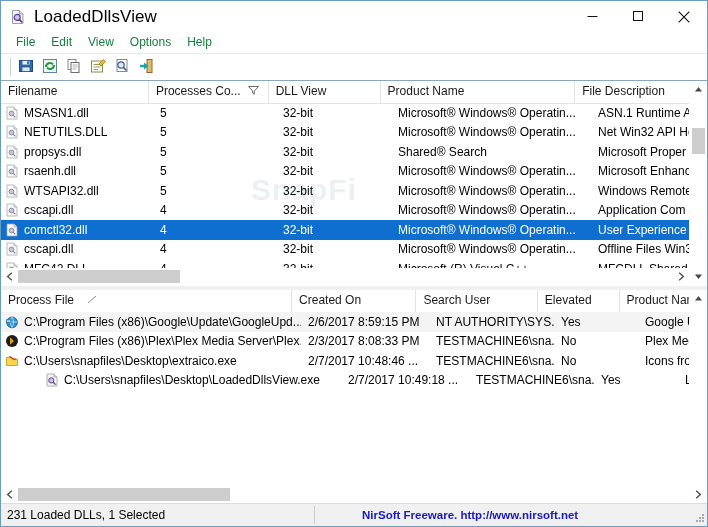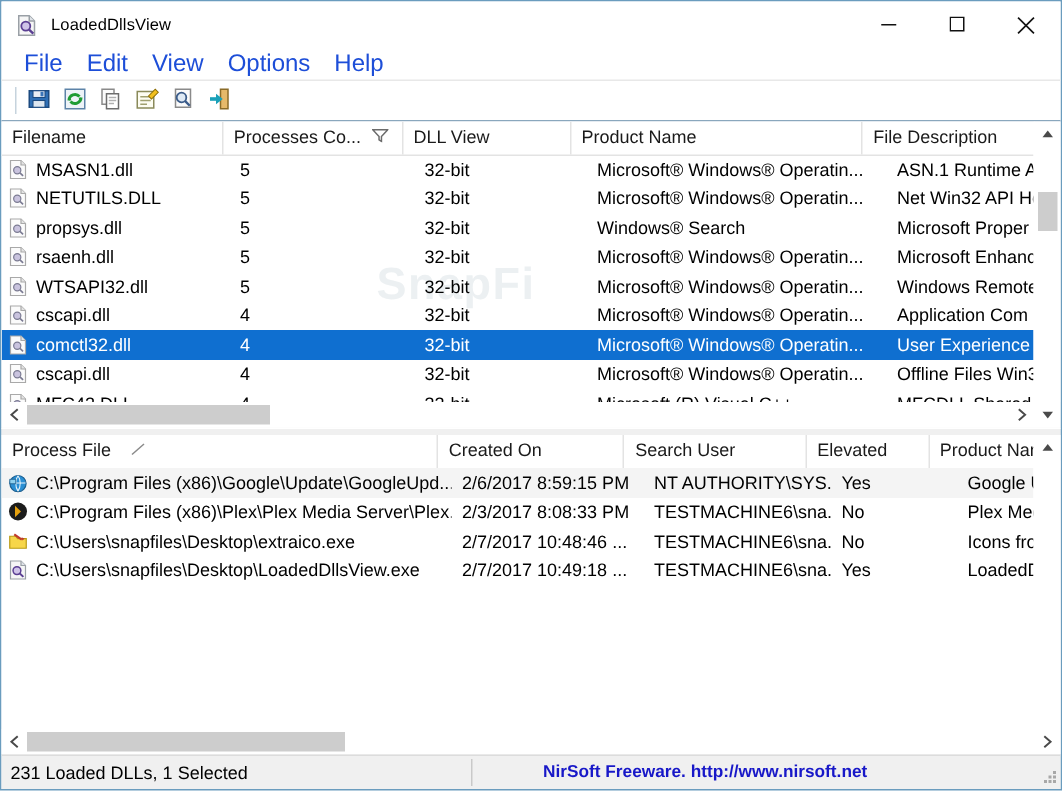--- a/index.html
+++ b/index.html
@@ -12,30 +12,30 @@
     width:708px;height:527px;box-sizing:border-box;
     border:1px solid #6a9cbe;background:#fff;
     display:flex;flex-direction:column;position:relative;
   }
   
   .titlebar{
     height:31px;flex:0 0 31px;background:#fff;display:flex;align-items:center;
     position:relative;
   }
   .app-icon{width:16px;height:16px;margin-left:9px;margin-right:8px;position:relative;flex:0 0 16px;}
-  .title-text{font-size:11px;color:#000;letter-spacing:.1px;}
+  .title-text{font-size:17px;color:#000;letter-spacing:.1px;}
   .caption-buttons{position:absolute;right:0;top:0;height:31px;display:flex;}
   .cap-btn{width:46px;height:31px;display:flex;align-items:center;justify-content:center;background:transparent;}
   .cap-btn svg{display:block;}
   
   .menubar{
     height:21px;flex:0 0 21px;display:flex;align-items:center;
     background:#fff;padding-left:7px;border-bottom:1px solid #e8e8e8;
   }
-  .menu-item{font-size:16px;padding:2px 8px;color:#1d4ed8;line-height:15px;}
+  .menu-item{font-size:12px;padding:2px 8px;color:#15803d;line-height:15px;}
   
   .toolbar{
     height:26px;flex:0 0 26px;background:#fff;display:flex;align-items:center;
     padding-left:6px;border-bottom:1px solid #8aa7bd;
   }
   .tb-sep{width:1px;height:18px;background:#c6d3dd;margin:0 3px;}
   .tb-btn{width:24px;height:22px;display:flex;align-items:center;justify-content:center;}
   
   .pane-top{
     flex:0 0 204px;position:relative;overflow:hidden;border-bottom:0;
@@ -259,21 +259,21 @@
               <span class="ico"><svg width="14" height="14" viewBox="0 0 14 14">
                   <path d="M2 1h7l3 3v9H2z" fill="#fbfbfb" stroke="#a9a9a9" stroke-width=".8"></path>
                   <path d="M9 1v3h3" fill="#e4e4e4" stroke="#a9a9a9" stroke-width=".8"></path>
                   <circle cx="6.5" cy="7.5" r="2.4" fill="#c9c3de" stroke="#7b7b93" stroke-width=".8"></circle>
                   <line x1="8.3" y1="9.3" x2="10.4" y2="11.3" stroke="#7b7b93" stroke-width="1.1"></line>
                 </svg></span>
               <span>propsys.dll</span>
             </div>
             <div class="cell" style="width: 123px; flex: 0 0 123px;">5</div>
             <div class="cell" style="width: 115px; flex: 0 0 115px;">32-bit</div>
-            <div class="cell" style="width: 200px; flex: 0 0 200px;">Windows® Search</div>
+            <div class="cell" style="width: 200px; flex: 0 0 200px;">Shared® Search</div>
             <div class="cell" style="width: 118px; flex: 0 0 118px;">Microsoft Proper</div>
           </div>
           <div class="row">
             <div class="cell ficon" style="width: 152px; flex: 0 0 152px;">
               <span class="ico"><svg width="14" height="14" viewBox="0 0 14 14">
                   <path d="M2 1h7l3 3v9H2z" fill="#fbfbfb" stroke="#a9a9a9" stroke-width=".8"></path>
                   <path d="M9 1v3h3" fill="#e4e4e4" stroke="#a9a9a9" stroke-width=".8"></path>
                   <circle cx="6.5" cy="7.5" r="2.4" fill="#c9c3de" stroke="#7b7b93" stroke-width=".8"></circle>
                   <line x1="8.3" y1="9.3" x2="10.4" y2="11.3" stroke="#7b7b93" stroke-width="1.1"></line>
                 </svg></span>
@@ -458,21 +458,21 @@
                   <path d="M4.5 2.2l5 3.6" stroke="#c0392b" stroke-width="1.4"></path>
                   <path d="M9.9 6.3l-.5-2.1 2 .9z" fill="#c0392b"></path>
                 </svg></span>
               <span>C:\Users\snapfiles\Desktop\extraico.exe</span>
             </div>
             <div class="cell" style="width: 128px; flex: 0 0 128px;">2/7/2017 10:48:46 ...</div>
             <div class="cell" style="width: 125px; flex: 0 0 125px;">TESTMACHINE6\sna...</div>
             <div class="cell" style="width: 84px; flex: 0 0 84px;">No</div>
             <div class="cell" style="width: 90px; flex: 0 0 90px;">Icons from fi</div>
           </div>
-          <div class="row" style="height: 19.5px;">
+          <div class="row" style="height: 19.5px; padding-left: 40px;">
             <div class="cell ficon" style="width: 300px; flex: 0 0 300px;">
               <span class="ico"><svg width="14" height="14" viewBox="0 0 14 14">
                   <path d="M2 1h7l3 3v9H2z" fill="#f6f6f6" stroke="#9aa0a6" stroke-width=".8"></path>
                   <path d="M9 1v3h3" fill="#dfe3e8" stroke="#9aa0a6" stroke-width=".8"></path>
                   <circle cx="6.3" cy="7.4" r="2.6" fill="#cfc3e8" stroke="#5b3f93" stroke-width="1"></circle>
                   <line x1="8.2" y1="9.3" x2="10.6" y2="11.6" stroke="#5b3f93" stroke-width="1.3"></line>
                 </svg></span>
               <span>C:\Users\snapfiles\Desktop\LoadedDllsView.exe</span>
             </div>
             <div class="cell" style="width: 128px; flex: 0 0 128px;">2/7/2017 10:49:18 ...</div>

